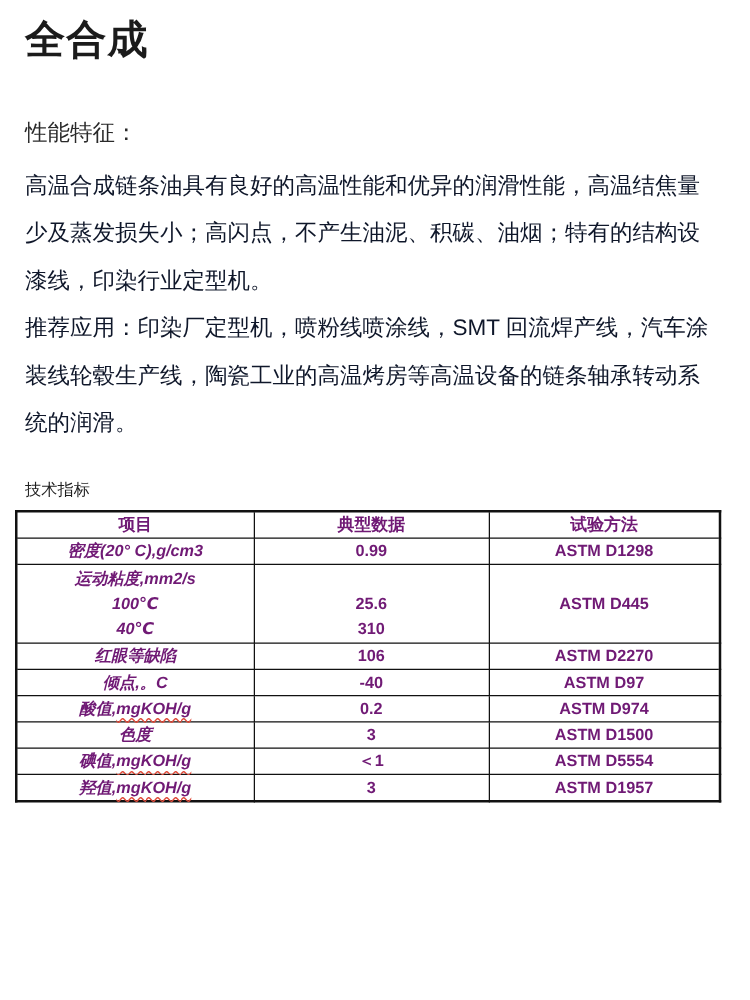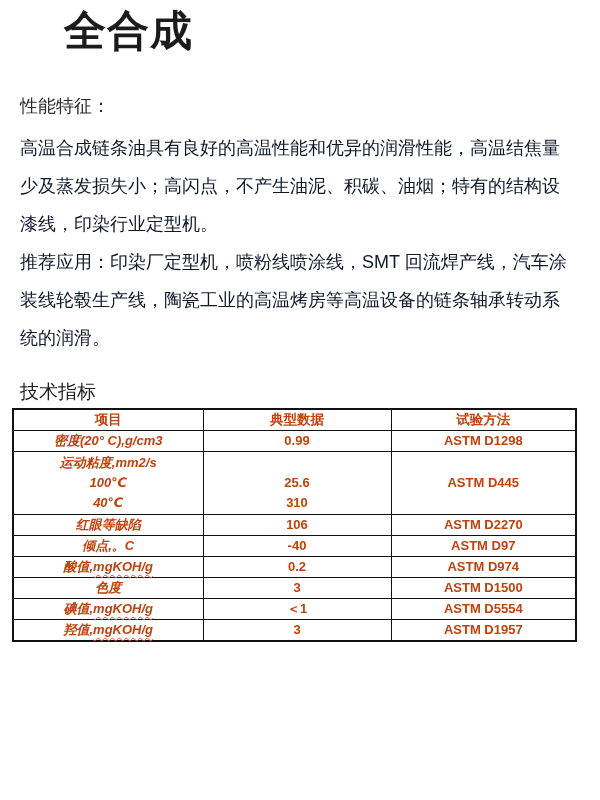--- a/index.html
+++ b/index.html
@@ -6,26 +6,25 @@
   html, body { width: 600px; background: #ffffff; }
   body {
     height: 800px;
     font-family: "Liberation Sans", "DejaVu Sans", sans-serif;
     color: #242424;
     overflow: hidden;
   }
   .page { padding: 6px 16px 0 20px; }
 
   .title-black {
-    font-size: 42px;
+    font-size: 32px;
     font-weight: 700;
     color: #1b1b1b;
     line-height: 50px;
     letter-spacing: 1px;
-    margin-left: 44px;
   }
   .title-red {
     font-size: 42px;
     font-weight: 700;
     color: #cc0e0e;
     line-height: 50px;
     margin-top: 33px;
     letter-spacing: 1px;
   }
 
@@ -38,41 +37,41 @@
   .para { margin-top: 11px; }
   .para-line {
     font-size: 18px;
     line-height: 38px;
     color: #0f172a;
     white-space: nowrap;
   }
 
   .specs-heading {
     margin-top: 26px;
-    font-size: 19px;
+    font-size: 13px;
     line-height: 18px;
     color: #1f1f1f;
   }
 
   table.specs {
     border-collapse: collapse;
     margin-top: 7px;
     margin-left: -8px;
     width: 563px;
     table-layout: fixed;
     border: 2px solid #111;
   }
   table.specs col.c1 { width: 190px; }
   table.specs col.c2 { width: 188px; }
   table.specs col.c3 { width: 185px; }
   table.specs th, table.specs td {
     border: 1px solid #111;
     font-size: 13px;
     font-weight: 700;
-    color: #c2410c;
+    color: #701a75;
     padding: 1px 5px;
     line-height: 18px;
     height: 20px;
   }
   table.specs th { text-align: center; font-size: 13.5px; }
   td.item { text-align: center; font-style: italic; }
   td.val, td.method { text-align: center; }
   .tall-cell div { line-height: 20px; height: 20px; white-space: nowrap; }
   .squiggle {
     text-decoration: underline;

